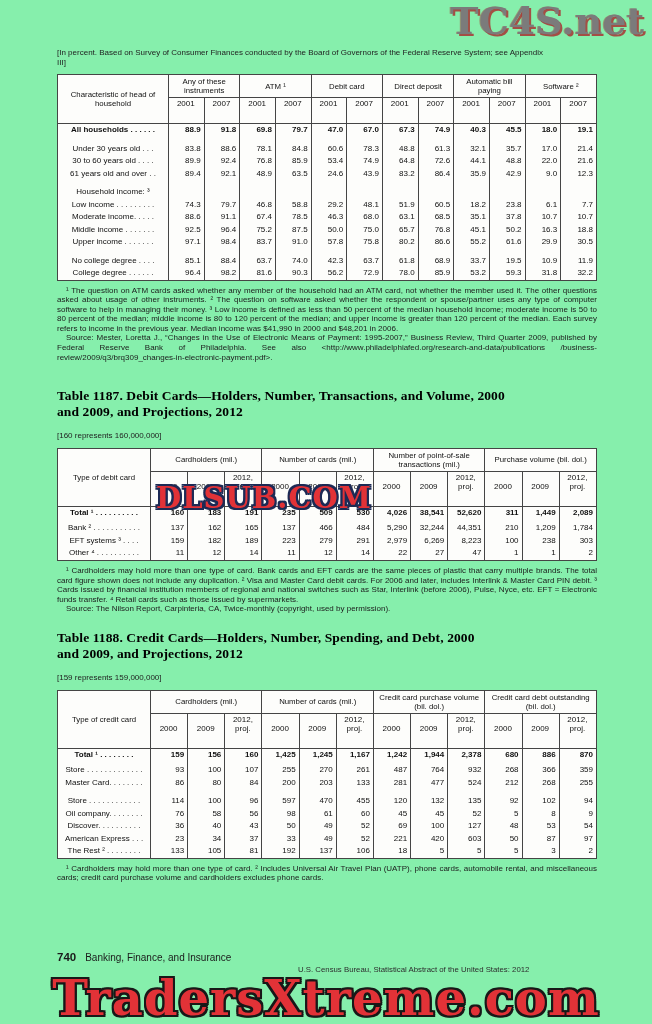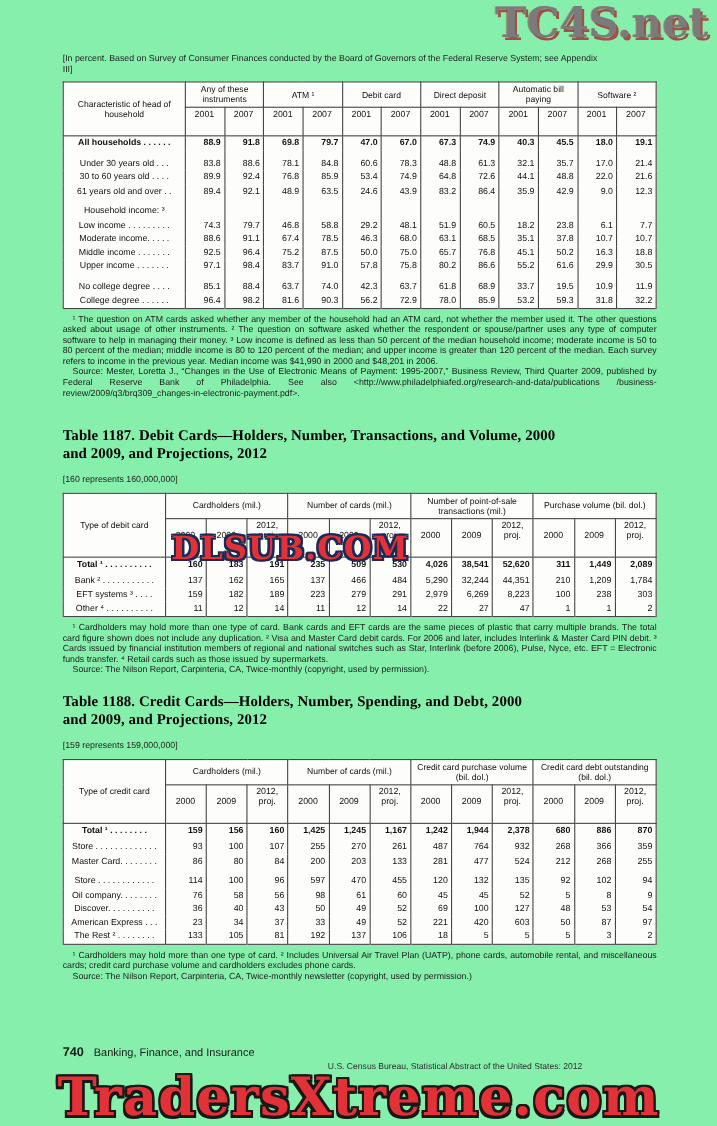--- a/index.html
+++ b/index.html
@@ -554,21 +554,20 @@
                 <td class="num">5</td>
                 <td class="num">5</td>
                 <td class="num">3</td>
                 <td class="num">2</td>
               </tr>
             </tbody>
           </table>
         </div>
       <div class="fnotes">
         <p>¹ Cardholders may hold more than one type of card. ² Includes Universal Air Travel Plan (UATP), phone cards, automobile rental, and miscellaneous cards; credit card purchase volume and cardholders excludes phone cards.</p>
-        <p>Source: The Nilson Report, Carpinteria, CA, Twice-monthly newsletter (copyright, used by permission.)</p>
       </div>
     </section>
 
   </div>
 
   <div class="wm wm-mid">DLSUB.COM</div>
 
   <div class="footer-left">
     <span class="pgnum">740</span><span class="pgsec">Banking, Finance, and Insurance</span>
   </div>

